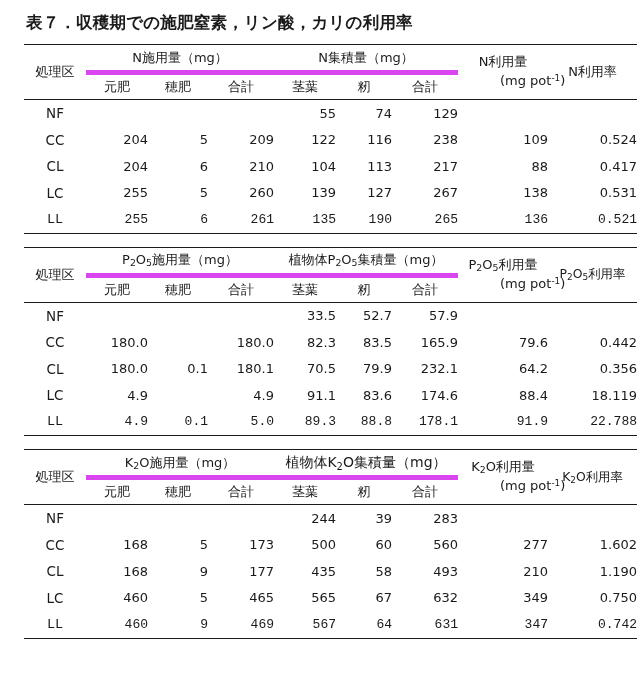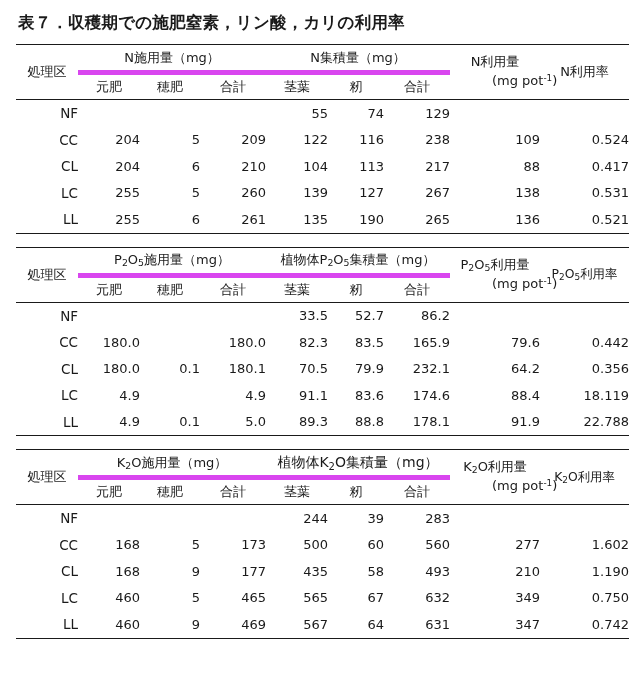--- a/index.html
+++ b/index.html
@@ -11,21 +11,21 @@
     height: 697px;
     background: #ffffff;
     font-family: "DejaVu Sans", "Liberation Sans", sans-serif;
     color: #1a1a1a;
     overflow: hidden;
   }
   .page {
     width: 623px;
     height: 697px;
     box-sizing: border-box;
-    padding: 10px 12px 0 16px;
+    padding: 10px 12px 0 24px;
     position: relative;
   }
   .caption {
     font-size: 16.5px;
     font-weight: bold;
     letter-spacing: 0.2px;
     margin: 2px 0 10px 2px;
     white-space: nowrap;
   }
   table.tbl {
@@ -67,28 +67,30 @@
   .grpline {
     border-bottom: 5px solid #d946ef;
   }
   .datarow td {
     height: 26.5px;
     text-align: right;
     padding-right: 14px;
     font-size: 13.5px;
   }
   .datarow td.lbl {
+    text-align: center;
     padding-right: 0;
     font-size: 13.5px;
   }
   .firstdata td {
     padding-top: 7px;
   }
   .lastdata td {
     padding-bottom: 4px;
+    font-family: Liberation Mono, monospace;
   }
   .sub {
     font-size: 0.72em;
     vertical-align: -0.25em;
   }
   .sup {
     font-size: 0.68em;
     vertical-align: 0.45em;
   }
   .twoline {
@@ -245,21 +247,21 @@
     <tr class="rule-mid">
       <td class="hline-thin" colspan="9"></td>
     </tr>
     <tr class="datarow firstdata">
       <td class="lbl">NF</td>
       <td></td>
       <td></td>
       <td></td>
       <td>33.5</td>
       <td>52.7</td>
-      <td>86.2</td>
+      <td>57.9</td>
       <td></td>
       <td></td>
     </tr>
     <tr class="datarow">
       <td class="lbl">CC</td>
       <td>180.0</td>
       <td></td>
       <td>180.0</td>
       <td>82.3</td>
       <td>83.5</td>

